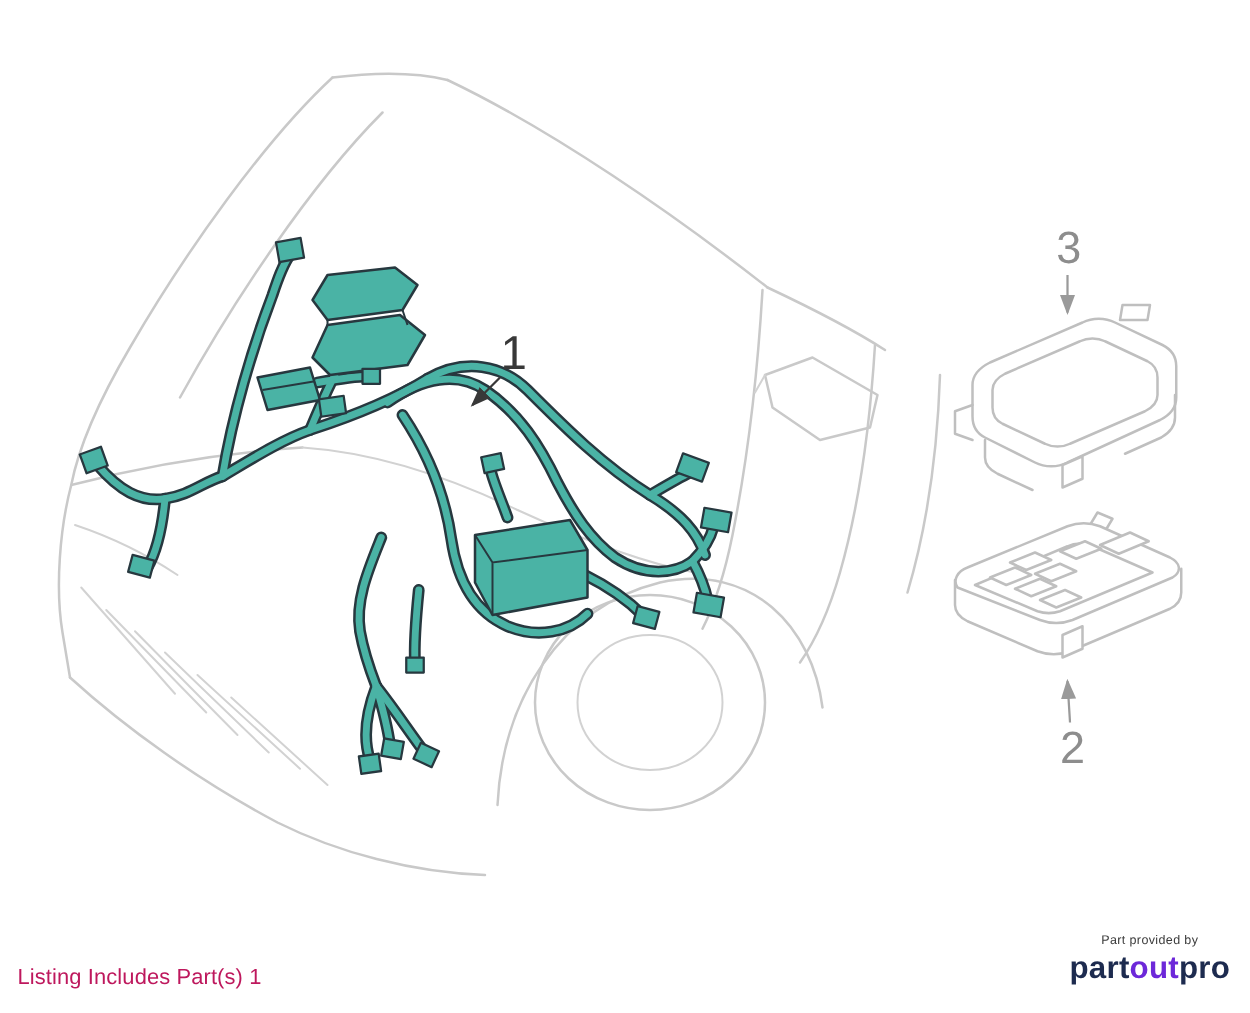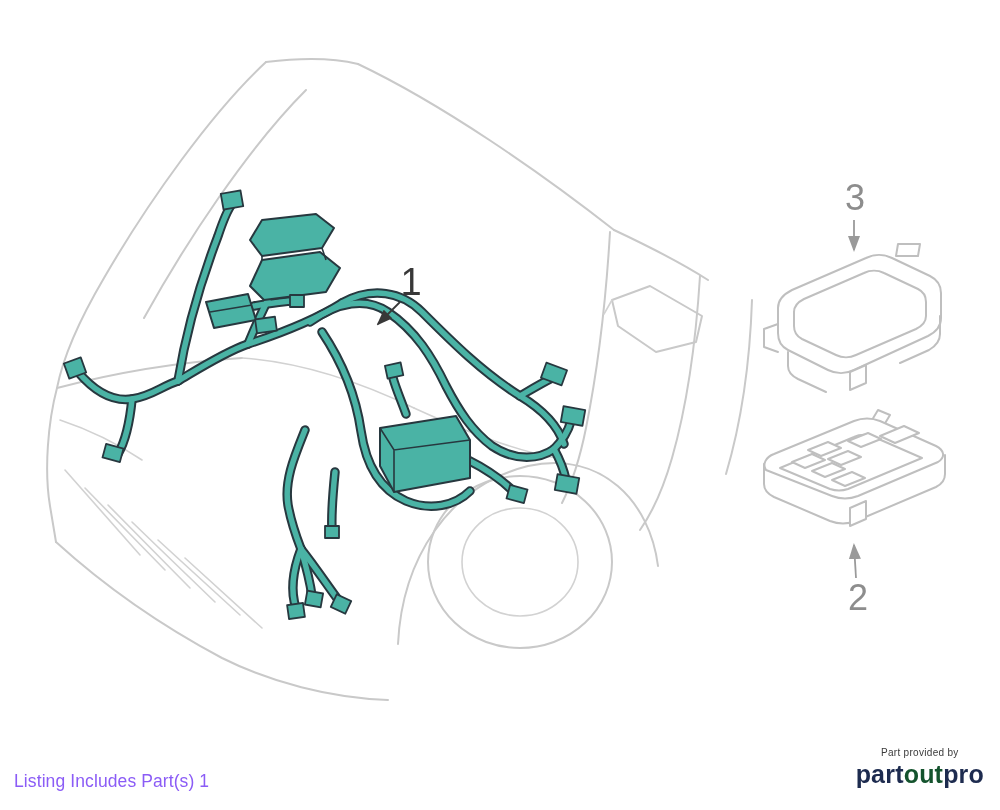--- a/index.html
+++ b/index.html
@@ -29,30 +29,30 @@
 
   
   .callout-dark{fill:#383838;font-size:38px;font-family:"Liberation Sans",sans-serif;}
   .callout-gray{fill:#8d8d8d;font-size:36px;font-family:"Liberation Sans",sans-serif;}
   .leader-dark{stroke:#383838;stroke-width:1.8;fill:none;}
   .leader-gray{stroke:#9a9a9a;stroke-width:1.8;fill:none;}
 
   
   .listing{
     position:absolute;left:14px;top:771px;
-    color:#8b5cf6;font-size:17.5px;letter-spacing:.1px;
+    color:#be185d;font-size:17.5px;letter-spacing:.1px;
   }
   .credit{
     position:absolute;right:16px;top:747px;
     display:flex;flex-direction:column;align-items:center;
   }
   .credit-label{font-size:10px;color:#3a3a3a;letter-spacing:.3px;}
   .logo{font-size:25px;font-weight:bold;line-height:1.1;margin-top:3px;letter-spacing:.2px;}
   .logo-part,.logo-pro{color:#1d2b4f;}
-  .logo-out{color:#14532d;text-align:right;}
+  .logo-out{color:#6d28d9;text-align:right;}
 </style>
 </head>
 <body>
 
 <div class="scene">
 
   <svg class="artwork" width="1000" height="810" viewBox="0 0 1000 810">
 
     <defs>
       <marker id="ah-dark" viewBox="0 0 8 6" refX="7" refY="3" markerWidth="9" markerHeight="7" orient="auto">

